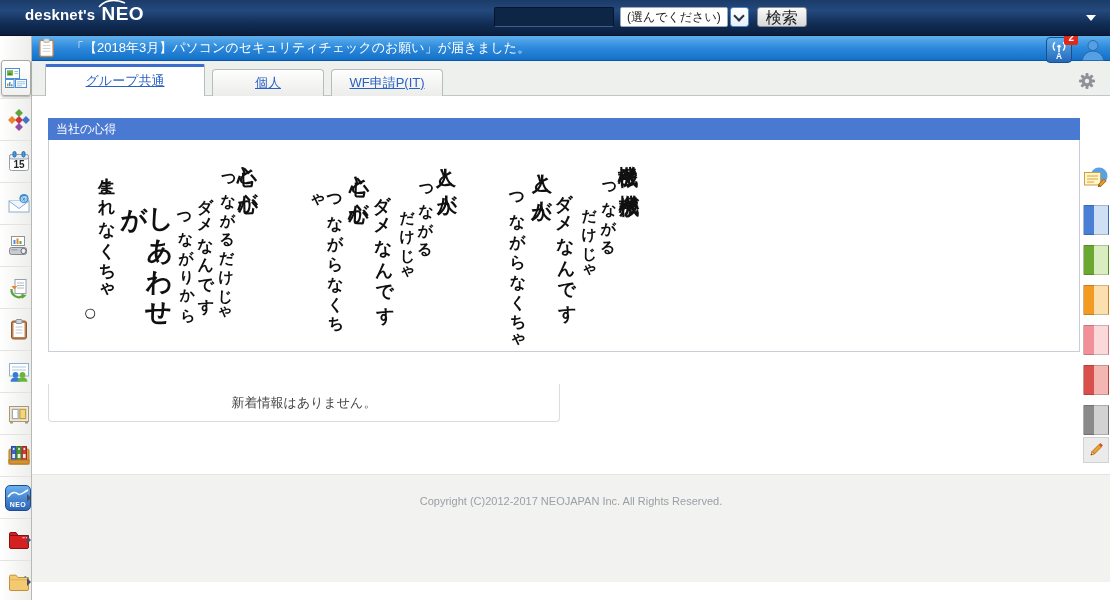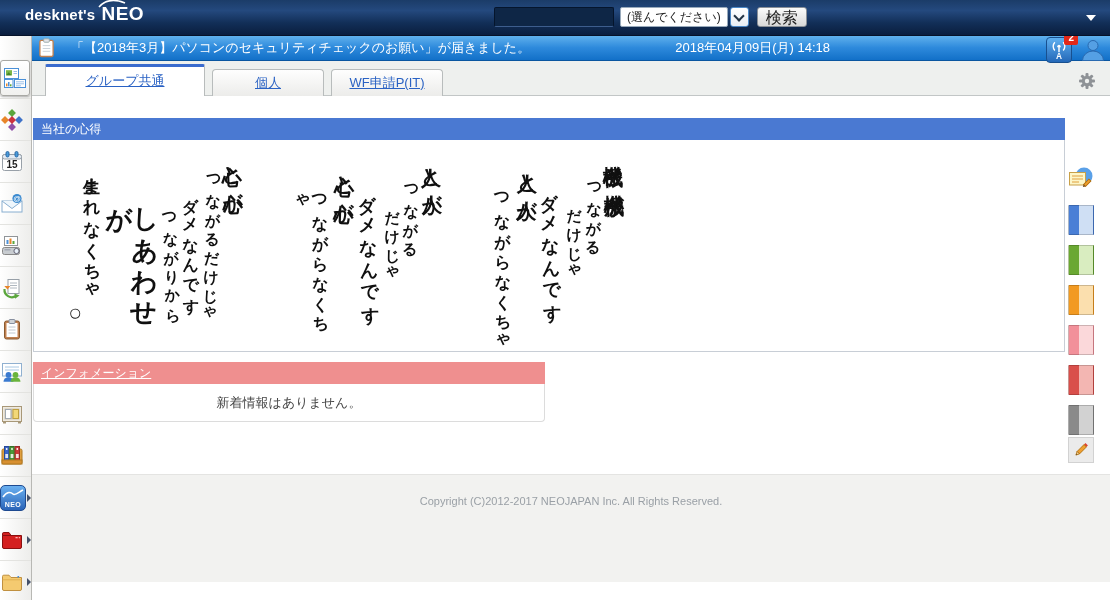--- a/index.html
+++ b/index.html
@@ -28,21 +28,21 @@
   .userarea{position:absolute;right:14px;top:11px;display:flex;align-items:center;}
   .userblur{width:86px;height:14px;border-radius:1px;filter:blur(1.6px);
     background:repeating-linear-gradient(90deg,#8fa0c0 0 9px,#b8c2d6 9px 17px,#76880 17px 18px,#6e80a2 18px 26px);}
   .usercaret{margin-left:8px;width:0;height:0;border-left:5px solid transparent;
     border-right:5px solid transparent;border-top:6px solid #fff;}
 
   
   .sidebar{position:absolute;left:0;top:35px;width:32px;height:565px;
     background:linear-gradient(90deg,#ffffff,#ededeb);border-right:1px solid #b8b8b4;
     box-sizing:border-box;padding-top:22px;z-index:10;}
-  .scell{position:relative;height:41px;display:flex;align-items:center;justify-content:flex-start;
+  .scell{position:relative;height:41px;display:flex;align-items:center;justify-content:flex-end;
     border-bottom:1px solid #e3e3e0;}
   .scell svg{display:block;}
   .selbtn{width:28px;height:34px;background:linear-gradient(#ffffff,#f1f1ef);
     border:1px solid #a8a8a4;border-radius:3px;box-shadow:0 1px 2px rgba(0,0,0,.28);
     display:flex;align-items:center;justify-content:center;}
   .cellarrow{position:absolute;right:0;top:50%;transform:translateY(-50%);
     width:0;height:0;border-left:4px solid #44506a;border-top:4px solid transparent;border-bottom:4px solid transparent;}
   .neoapp{position:relative;width:26px;height:26px;border-radius:5px;
     background:linear-gradient(180deg,#6ab0f0,#2a64b8);border:1px solid #1e4a90;box-sizing:border-box;}
   .neotext{position:absolute;left:0;right:0;bottom:2px;text-align:center;color:#fff;
@@ -68,21 +68,21 @@
   .tabs{position:absolute;left:13px;bottom:-1px;display:flex;align-items:flex-end;}
   .tab{box-sizing:border-box;text-align:center;font-size:13px;margin-right:7px;cursor:pointer;}
   .tab a{color:#2a62c4;text-decoration:underline;}
   .tab.active{width:160px;height:32px;background:#fff;border:1px solid #b8bcbc;border-bottom:none;
     border-top:3px solid #3a6bce;line-height:28px;border-radius:2px 2px 0 0;}
   .tab.inactive{width:112px;height:27px;background:linear-gradient(#fefefe,#ececea);
     border:1px solid #b8bcbc;border-bottom:none;line-height:26px;border-radius:4px 4px 0 0;}
   .gearwrap{position:absolute;right:14px;top:12px;}
 
   
-  .main{position:absolute;left:17px;top:96px;width:1078px;height:396px;background:#fff;}
+  .main{position:absolute;left:32px;top:96px;width:1078px;height:396px;background:#fff;}
   .portlet-hd{position:absolute;left:16px;height:22px;box-sizing:border-box;
     color:#fff;font-size:12px;line-height:22px;padding-left:8px;}
   .hd-blue{top:22px;width:1032px;background:#4a79d2;}
   .hd-pink{top:266px;width:512px;background:#ef8f8f;}
   .hd-pink a{color:#fff;text-decoration:underline;}
   .body-motto{position:absolute;left:16px;top:44px;width:1032px;height:212px;background:#fff;
     border:1px solid #c8ced6;border-top:none;box-sizing:border-box;}
   .body-info{position:absolute;left:16px;top:288px;width:512px;height:38px;background:#fff;
     border:1px solid #dcdcdc;border-top:none;border-radius:0 0 4px 4px;box-sizing:border-box;
     display:flex;align-items:center;justify-content:center;font-size:13px;color:#444;}
@@ -298,21 +298,20 @@
     <div class="notif-left">
       <svg width="17" height="20" viewBox="0 0 18 21">
         <rect x="2" y="2.5" width="14" height="17" rx="1.5" fill="#fff" stroke="#c08050" stroke-width="1.4"></rect>
         <rect x="6" y="0.8" width="6" height="3.6" rx="1" fill="#e6e6ea" stroke="#9aa"></rect>
         <line x1="5" y1="8" x2="13" y2="8" stroke="#c8d0d8"></line>
         <line x1="5" y1="11" x2="13" y2="11" stroke="#c8d0d8"></line>
         <line x1="5" y1="14" x2="13" y2="14" stroke="#c8d0d8"></line>
       </svg>
       <span class="notif-msg">「【2018年3月】パソコンのセキュリティチェックのお願い」が届きました。</span>
     </div>
-    <span class="notif-date">2018年04月09日(月) 14:18</span>
     <div class="antenna">
       <svg width="24" height="24" viewBox="0 0 26 26">
         <circle cx="13" cy="9" r="1.8" fill="#fff"></circle>
         <path d="M8.5,13.5 a6.5,6.5 0 0 1 0,-9" stroke="#fff" fill="none" stroke-width="1.5"></path>
         <path d="M17.5,4.5 a6.5,6.5 0 0 1 0,9" stroke="#fff" fill="none" stroke-width="1.5"></path>
         <line x1="13" y1="10.8" x2="13" y2="15.5" stroke="#fff" stroke-width="1.6"></line>
         <text x="13" y="22.5" font-size="9" font-weight="bold" fill="#fff" text-anchor="middle">A</text>
       </svg>
       <span class="badge">2</span>
     </div>
@@ -372,23 +371,20 @@
           <div class="cal-col" style="font-size: 20px; margin-top: 0px; margin-left: 6px;">心と心が</div>
           <div class="cal-col" style="font-size: 15px; margin-top: 14px; margin-left: 4px;">つながるだけじゃ</div>
           <div class="cal-col" style="font-size: 16px; margin-top: 36px; margin-left: 4px;">ダメなんです</div>
           <div class="cal-col" style="font-size: 15px; margin-top: 52px; margin-left: 4px;">つながりから</div>
           <div class="cal-col" style="font-size: 26px; margin-top: 38px; margin-left: 4px;">しあわせが</div>
           <div class="cal-col" style="font-size: 17px; margin-top: 14px; margin-left: 2px;">生まれなくちゃ</div>
           <div class="cal-col" style="font-size: 11px; margin-top: 148px; margin-left: 0px;">ゞ〇</div>
         </div>
     </div>
 
-    <div class="portlet-hd hd-pink">
-      <a>インフォメーション</a>
-    </div>
     <div class="body-info">
       <span>新着情報はありません。</span>
     </div>
 
     <div class="rail">
       <div class="rail-memo">
         <svg width="27" height="27" viewBox="0 0 27 27">
           <circle cx="17" cy="11" r="8.5" fill="#5aa0e8"></circle>
           <rect x="2.5" y="7.5" width="16" height="12.5" fill="#fdf6c8" stroke="#c8a048"></rect>
           <line x1="5" y1="11" x2="16" y2="11" stroke="#e0a040"></line>

